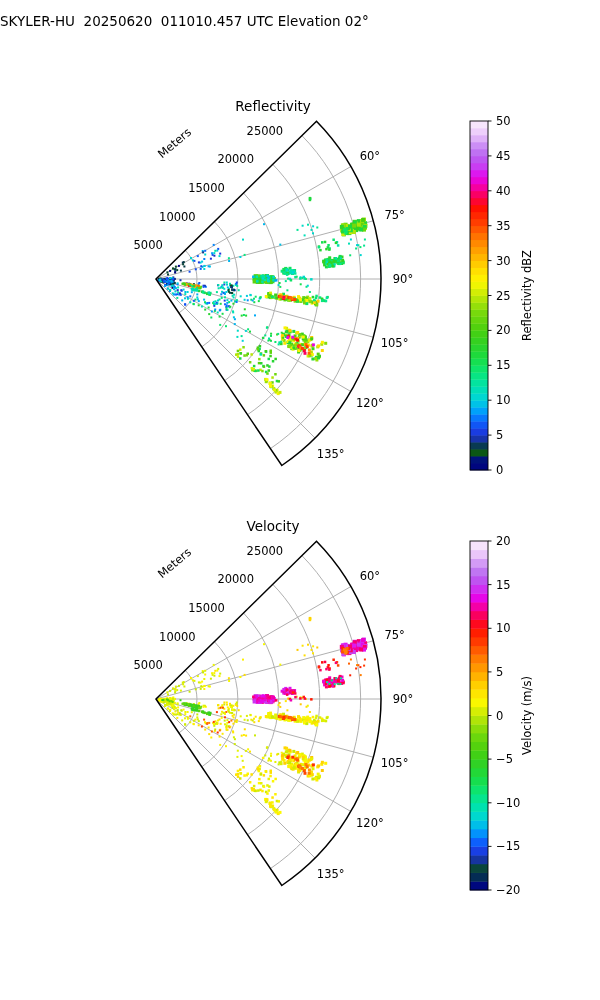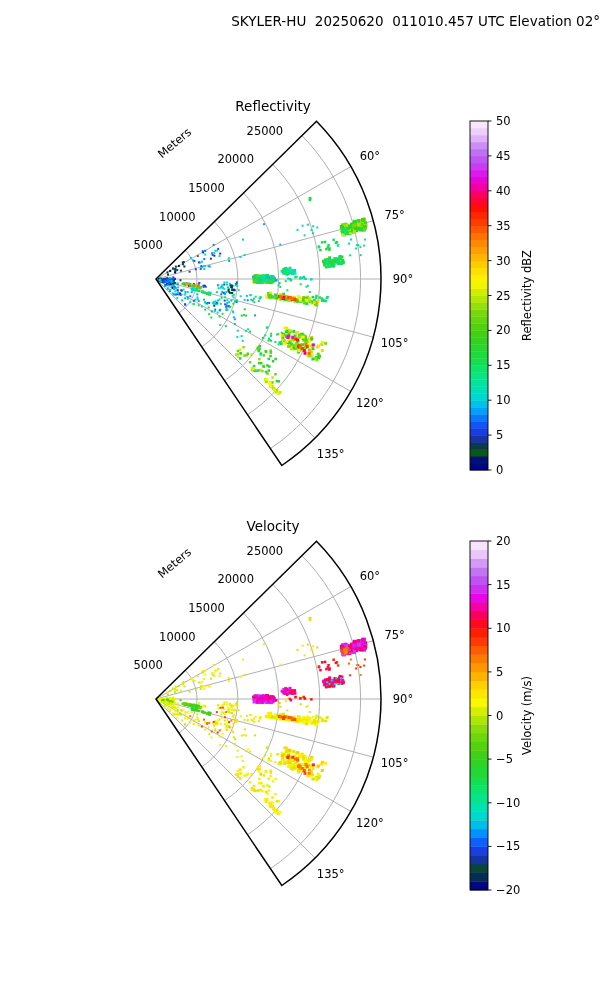--- a/index.html
+++ b/index.html
@@ -1,18 +1,18 @@
 <!DOCTYPE html>
 <html><head>
 <meta charset="utf-8">
 <style>
   html,body{margin:0;padding:0;background:#ffffff;}
   #figure{position:relative;width:600px;height:1000px;background:#fff;overflow:hidden;
           font-family:"DejaVu Sans", sans-serif;color:#000;}
-  #fig-title{position:absolute;top:13px;left:0;width:600px;text-align:right;
+  #fig-title{position:absolute;top:13px;left:0;width:600px;text-align:left;
              font-size:13.5px;white-space:pre;}
   svg{position:absolute;top:0;left:0;}
   text{font-family:"DejaVu Sans", sans-serif;fill:#000;}
 </style>
 </head>
 <body>
 
 <div id="figure">
   <div id="fig-title">SKYLER-HU  20250620  011010.457 UTC Elevation 02°</div>
   <svg id="plot-svg" width="600" height="1000" viewBox="0 0 600 1000">

